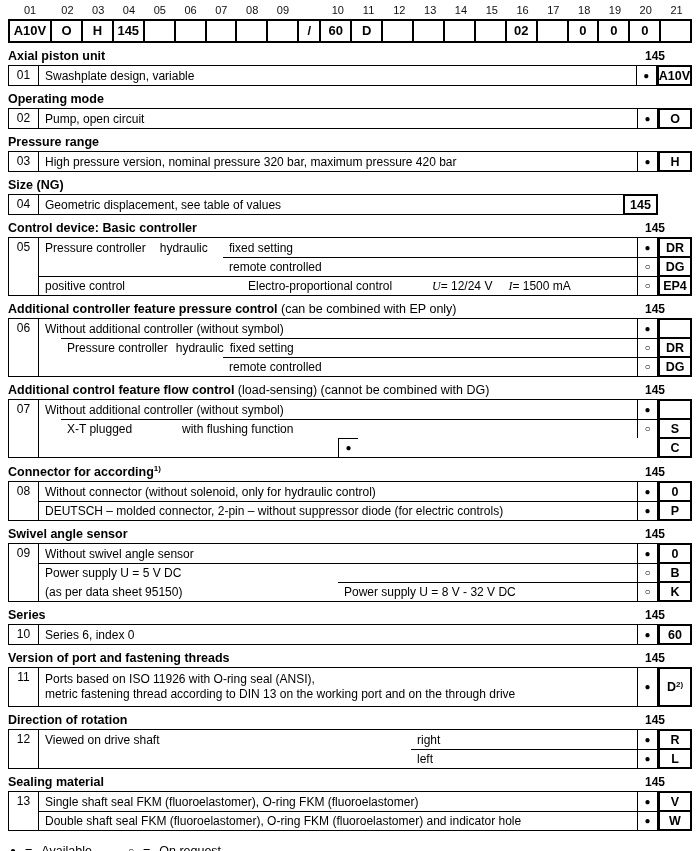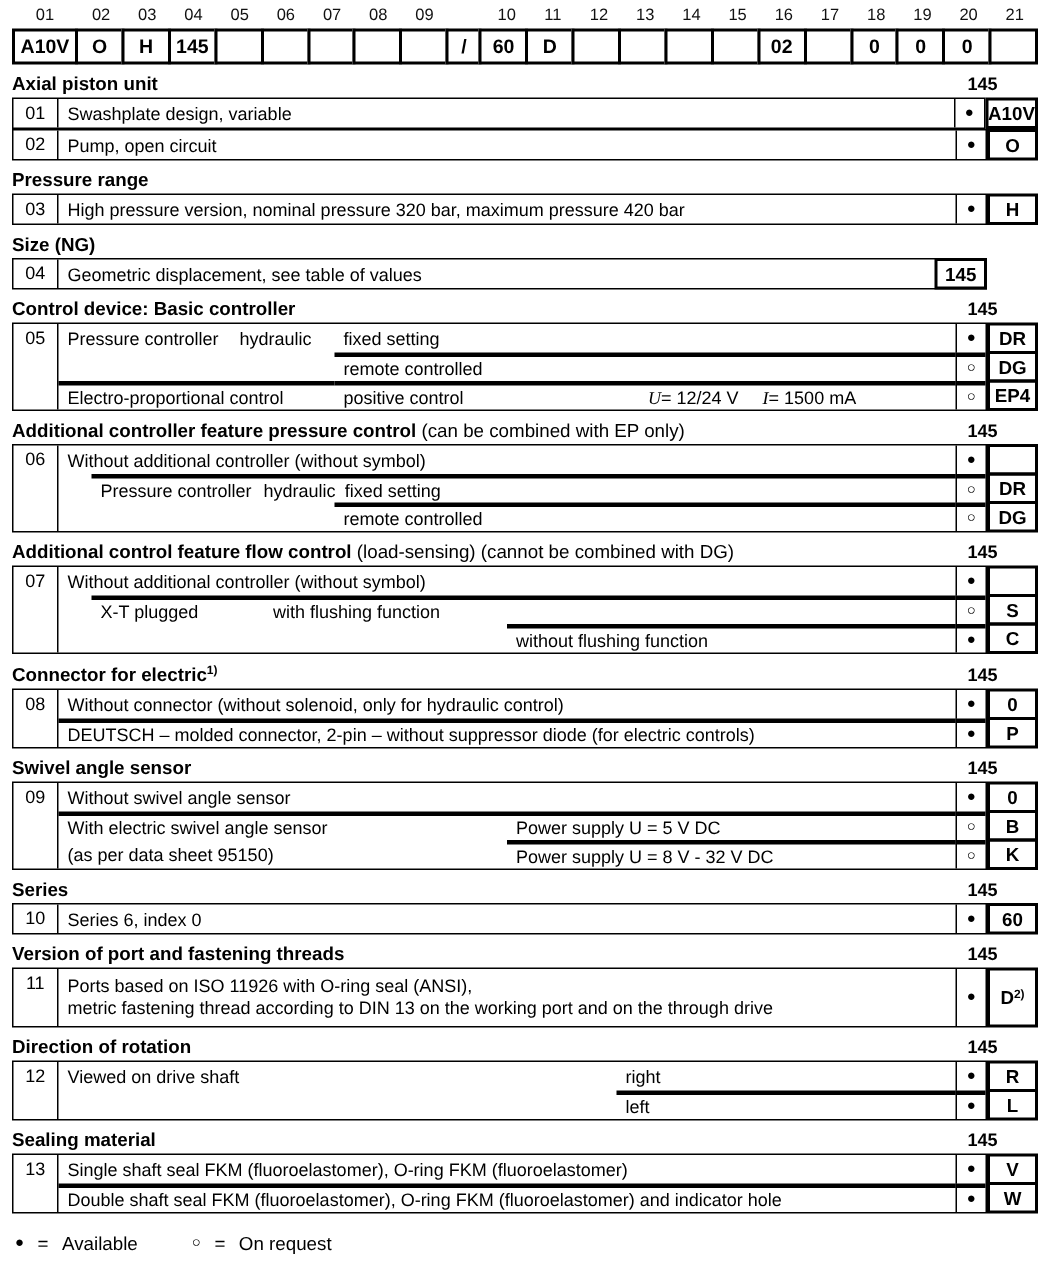--- a/index.html
+++ b/index.html
@@ -44,21 +44,21 @@
   .srow.tall { height:38px; }
   .cell { display:flex; align-items:center; padding-left:6px; white-space:nowrap; overflow:visible; }
   .flex1 { flex:1 1 auto; }
   .w22 { flex:0 0 22px; padding-left:0; }
   .w162 { flex:0 0 162px; }
   .w184 { flex:0 0 184px; }
   .w203 { flex:0 0 203px; }
   .w115 { flex:0 0 115px; }
   .w299 { flex:0 0 299px; }
   .w372 { flex:0 0 372px; }
-  .bt { border-top:3px solid #000000; }
+  .bt { border-top:1px solid #000000; }
   .dotc { flex:0 0 20px; border-left:1px solid #000; display:flex; align-items:center; justify-content:center; }
   .mark { font-size:10px; line-height:1; }
   .codes { flex:0 0 34px; display:flex; flex-direction:column; }
   .code-box {
     height:21px; border:2px solid #000; margin-bottom:-2px;
     font-weight:bold; font-size:12.5px;
     display:flex; align-items:center; justify-content:center;
   }
   .code-box.tall { height:40px; }
   .code-box sup { font-size:8px; position:relative; top:-3px; }
@@ -149,20 +149,24 @@
           </div>
         </div>
       </div>
       <div class="codes">
         <div class="code-box">A10V</div>
       </div>
     </div>
   </div>
 
   <div>
+    <div class="sec-head">
+      <span>Operating mode</span>
+      <span class="sec-size"></span>
+    </div>
     <div class="sec">
       <div class="sec-main">
         <div class="numc">02</div>
         <div class="rows">
           <div class="srow">
             <div class="cell flex1">Pump, open circuit</div>
             <div class="dotc">
                 <span class="mark">●</span>
               </div>
           </div>
@@ -236,22 +240,22 @@
               </div>
           </div>
           <div class="srow">
             <div class="cell w184"></div>
             <div class="cell flex1 bt">remote controlled</div>
             <div class="dotc bt">
                 <span class="mark">○</span>
               </div>
           </div>
           <div class="srow">
+            <div class="cell w203 bt">positive control</div>
             <div class="cell w184 bt">Electro-proportional control</div>
-            <div class="cell w203 bt">positive control</div>
             <div class="cell flex1 bt">
               <span class="ui">U</span>
                 <span> = 12/24 V</span>
               <span class="ui gapI">I</span>
                 <span> = 1500 mA</span>
             </div>
             <div class="dotc bt">
                 <span class="mark">○</span>
               </div>
           </div>
@@ -326,38 +330,37 @@
           <div class="srow">
             <div class="cell w22"></div>
             <div class="cell w115 bt">X-T plugged</div>
             <div class="cell flex1 bt">with flushing function</div>
             <div class="dotc bt">
                 <span class="mark">○</span>
               </div>
           </div>
           <div class="srow">
             <div class="cell w299"></div>
-            <div class="cell flex1 bt">without flushing function</div>
             <div class="dotc bt">
                 <span class="mark">●</span>
               </div>
           </div>
         </div>
       </div>
       <div class="codes">
         <div class="code-box"></div>
         <div class="code-box">S</div>
         <div class="code-box">C</div>
       </div>
     </div>
   </div>
 
   <div>
     <div class="sec-head">
-      <span><span>Connector for electric</span><sup>1)</sup></span>
+      <span><span>Connector for according</span><sup>1)</sup></span>
       <span class="sec-size">145</span>
     </div>
     <div class="sec">
       <div class="sec-main">
         <div class="numc">08</div>
         <div class="rows">
           <div class="srow">
             <div class="cell flex1">Without connector (without solenoid, only for hydraulic control)</div>
             <div class="dotc">
                 <span class="mark">●</span>
@@ -387,21 +390,20 @@
       <div class="sec-main">
         <div class="numc">09</div>
         <div class="rows">
           <div class="srow">
             <div class="cell flex1">Without swivel angle sensor</div>
             <div class="dotc">
                 <span class="mark">●</span>
               </div>
           </div>
           <div class="srow">
-            <div class="cell w299 bt">With electric swivel angle sensor</div>
             <div class="cell flex1 bt">Power supply U = 5 V DC</div>
             <div class="dotc bt">
                 <span class="mark">○</span>
               </div>
           </div>
           <div class="srow">
             <div class="cell w299">(as per data sheet 95150)</div>
             <div class="cell flex1 bt">Power supply U = 8 V - 32 V DC</div>
             <div class="dotc bt">
                 <span class="mark">○</span>

